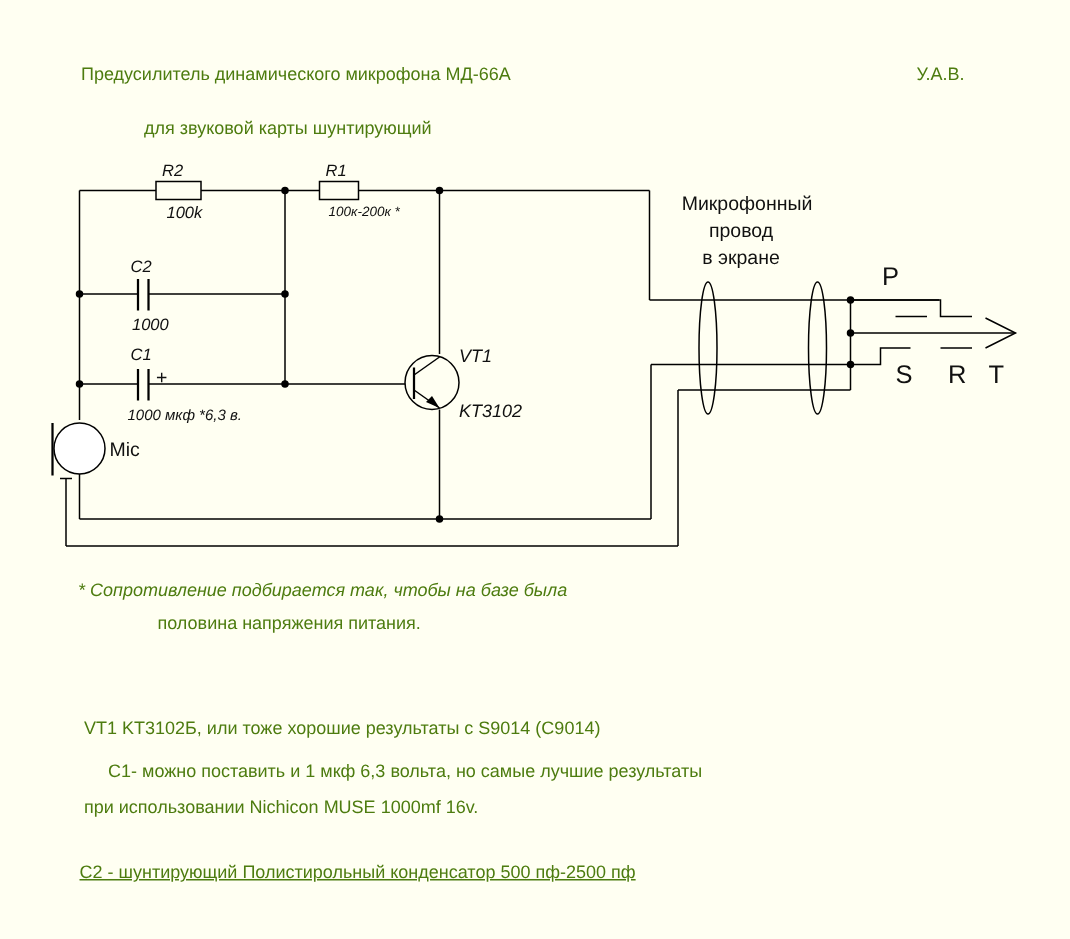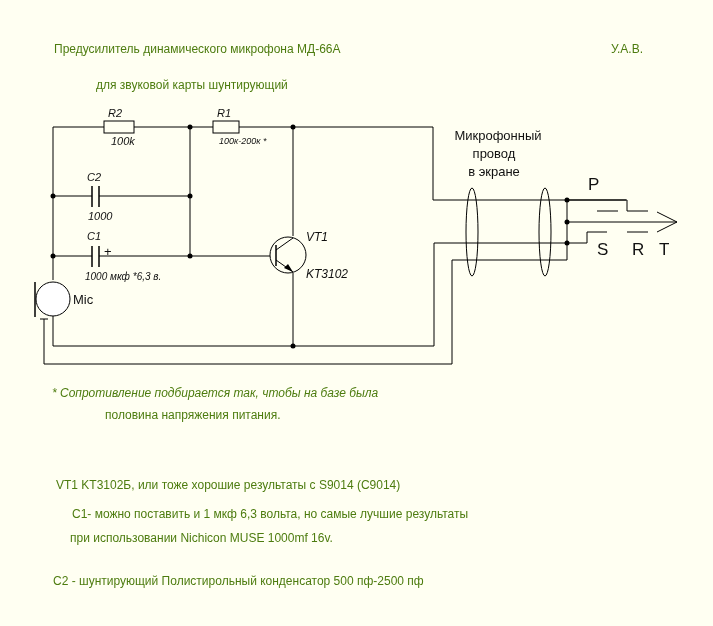--- a/index.html
+++ b/index.html
@@ -114,14 +114,14 @@
   <text class="big" x="588" y="190">P</text>
   <text class="big" x="597" y="255">S</text>
   <text class="big" x="632" y="255">R</text>
   <text class="big" x="659" y="255">T</text>
 </svg>
 
 <div class="txt" style="left:52px;top:386px;font-style:italic;">* Сопротивление подбирается так, чтобы на базе была</div>
 <div class="txt" style="left:65px;top:408px;margin-left:40px;">половина напряжения питания.</div>
 <div class="txt" style="left:56px;top:478px;">VT1  KT3102Б, или тоже хорошие результаты с S9014 (C9014)</div>
 <div class="txt" style="left:56px;top:507px;margin-left:16px;">C1- можно поставить и 1 мкф 6,3 вольта, но самые лучшие результаты</div>
-<div class="txt" style="left:70px;top:531px;">при использовании Nichicon MUSE 1000mf 16v.</div>
-<div class="txt" style="left:53px;top:574px;">C2 - шунтирующий Полистирольный конденсатор 500 пф-2500 пф</div>
+<div class="txt" style="left:56px;top:531px;">при использовании Nichicon MUSE 1000mf 16v.</div>
+<div class="txt" style="left:53px;top:574px;text-decoration:underline;">C2 - шунтирующий Полистирольный конденсатор 500 пф-2500 пф</div>
 
 </body></html>

